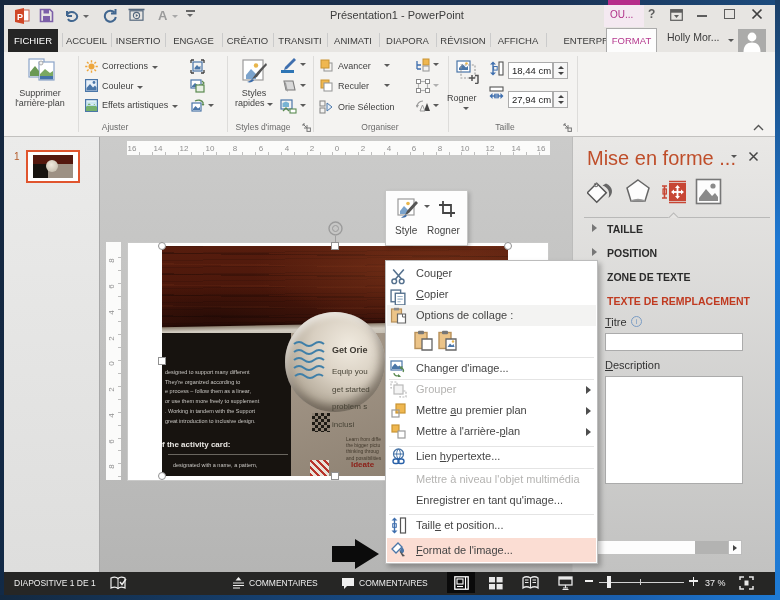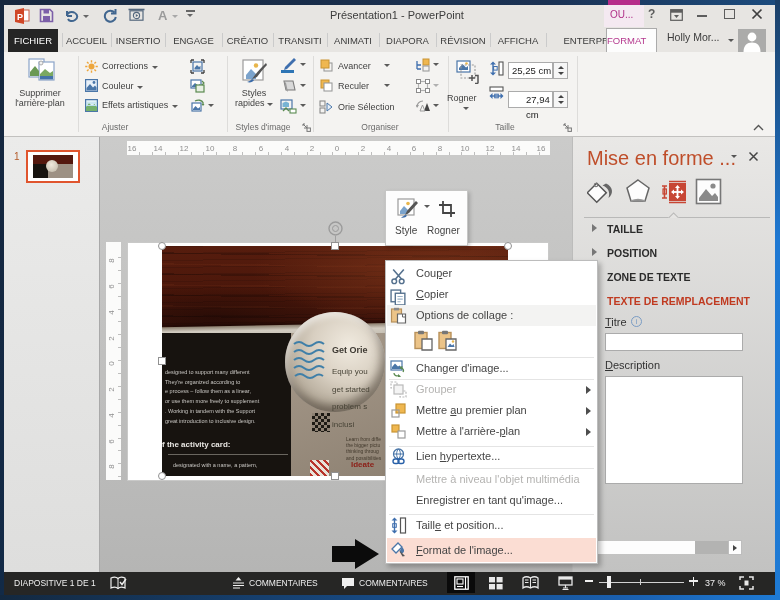--- a/index.html
+++ b/index.html
@@ -108,21 +108,21 @@
   <div class="abs tabsep" style="left:62px;"></div>
   <div class="abs tabsep" style="left:111px;"></div>
   <div class="abs tabsep" style="left:165px;"></div>
   <div class="abs tabsep" style="left:222px;"></div>
   <div class="abs tabsep" style="left:273px;"></div>
   <div class="abs tabsep" style="left:327px;"></div>
   <div class="abs tabsep" style="left:379px;"></div>
   <div class="abs tabsep" style="left:436px;"></div>
   <div class="abs tabsep" style="left:490px;"></div>
   <div class="abs tabsep" style="left:546px;"></div>
-  <div class="abs" style="left:606px;top:28px;width:51px;height:24px;background:#fdfdfd;border:1px solid #ababab;border-bottom:none;box-sizing:border-box;color:#b5388e;font-size:9.5px;text-align:left;line-height:23px;">FORMAT</div>
+  <div class="abs" style="left:606px;top:28px;width:51px;height:24px;background:#fdfdfd;border:1px solid #ababab;border-bottom:none;box-sizing:border-box;color:#b5388e;font-size:9.5px;text-align:center;line-height:23px;">FORMAT</div>
   <div class="abs" style="left:667px;top:31px;font-size:10.5px;color:#3c3c3c;">Holly Mor...</div>
   <div class="abs arrow-down" style="left:728px;top:39px;border-top-color:#555;"></div>
   <svg class="abs" style="left:738px;top:29px;" width="28" height="23" viewBox="0 0 28 23">
     <rect x="0" y="0" width="28" height="23" fill="#ababaa"></rect>
     <circle cx="14" cy="8" r="4.4" fill="#fff"></circle>
     <path d="M5.5 23 C5.5 16.5,9 13.5,14 13.5 C19 13.5,22.5 16.5,22.5 23 Z" fill="#fff"></path>
   </svg>
 
   <div class="abs" id="ribbon"></div>
 
@@ -262,32 +262,32 @@
     <path d="M17 16 V22 M14 19 H20 M20 16.5 H23 V24.5 M20 24.5 H23" stroke="#555" stroke-width="1.5" fill="none"></path>
   </svg>
   <div class="abs rtext" style="left:447px;top:93px;">Rogner</div>
   <div class="abs arrow-down" style="left:463px;top:107px;"></div>
   <svg class="abs" style="left:489px;top:61px;" width="15" height="15" viewBox="0 0 15 15">
     <path d="M4 0.5 L7 3.5 L1 3.5 Z M4 14.5 L7 11.5 L1 11.5 Z" fill="#3f6fae"></path>
     <path d="M4 3 V12" stroke="#3f6fae" stroke-width="1.4"></path>
     <rect x="4.6" y="5.5" width="3.6" height="3.6" fill="none" stroke="#3f6fae" stroke-width="1"></rect>
     <rect x="10" y="1" width="4" height="13" fill="#fff" stroke="#555" stroke-width="1.1"></rect>
   </svg>
-  <div class="abs" style="left:508px;top:62px;width:45px;height:17px;background:#fff;border:1px solid #ababab;box-sizing:border-box;font-size:9.5px;color:#222;line-height:15px;padding-left:3px;">25,25 cm</div>
+  <div class="abs" style="left:508px;top:62px;width:45px;height:17px;background:#fff;border:1px solid #ababab;box-sizing:border-box;font-size:9.5px;color:#222;line-height:15px;padding-left:3px;">18,44 cm</div>
   <div class="abs" style="left:553px;top:62px;width:15px;height:17px;background:#f6f6f6;border:1px solid #ababab;box-sizing:border-box;">
     <div class="abs" style="left:4px;top:3px;width:0;height:0;border-left:3px solid transparent;border-right:3px solid transparent;border-bottom:3.5px solid #444;"></div>
     <div class="abs" style="left:4px;top:9px;width:0;height:0;border-left:3px solid transparent;border-right:3px solid transparent;border-top:3.5px solid #444;"></div>
   </div>
   <svg class="abs" style="left:489px;top:86px;" width="15" height="14" viewBox="0 0 15 14">
     <rect x="1" y="1" width="13" height="4" fill="#fff" stroke="#555" stroke-width="1.1"></rect>
     <path d="M0.5 10 L3.5 7 L3.5 13 Z M14.5 10 L11.5 7 L11.5 13 Z" fill="#3f6fae"></path>
     <path d="M3 10 H12" stroke="#3f6fae" stroke-width="1.4"></path>
     <rect x="5.7" y="8.2" width="3.6" height="3.6" fill="none" stroke="#3f6fae" stroke-width="1"></rect>
   </svg>
-  <div class="abs" style="left:508px;top:91px;width:45px;height:17px;background:#fff;border:1px solid #ababab;box-sizing:border-box;font-size:9.5px;color:#222;line-height:15px;padding-left:17px;">27,94 cm</div>
+  <div class="abs" style="left:508px;top:91px;width:45px;height:17px;background:#fff;border:1px solid #ababab;box-sizing:border-box;font-size:9.5px;color:#222;line-height:15px;padding-left:3px;">27,94 cm</div>
   <div class="abs" style="left:553px;top:91px;width:15px;height:17px;background:#f6f6f6;border:1px solid #ababab;box-sizing:border-box;">
     <div class="abs" style="left:4px;top:3px;width:0;height:0;border-left:3px solid transparent;border-right:3px solid transparent;border-bottom:3.5px solid #444;"></div>
     <div class="abs" style="left:4px;top:9px;width:0;height:0;border-left:3px solid transparent;border-right:3px solid transparent;border-top:3.5px solid #444;"></div>
   </div>
   <div class="abs rlabel" style="left:455px;">Taille</div>
   <svg class="abs" style="left:563px;top:123px;" width="9" height="9" viewBox="0 0 9 9">
     <path d="M1 3 V1 H3 M1 1 L5 5 M5 2 V5 H2" fill="none" stroke="#777" stroke-width="1"></path>
     <rect x="5" y="5" width="3.4" height="3.4" fill="none" stroke="#777" stroke-width="1"></rect>
   </svg>
   <div class="abs rsep" style="left:577px;"></div>

